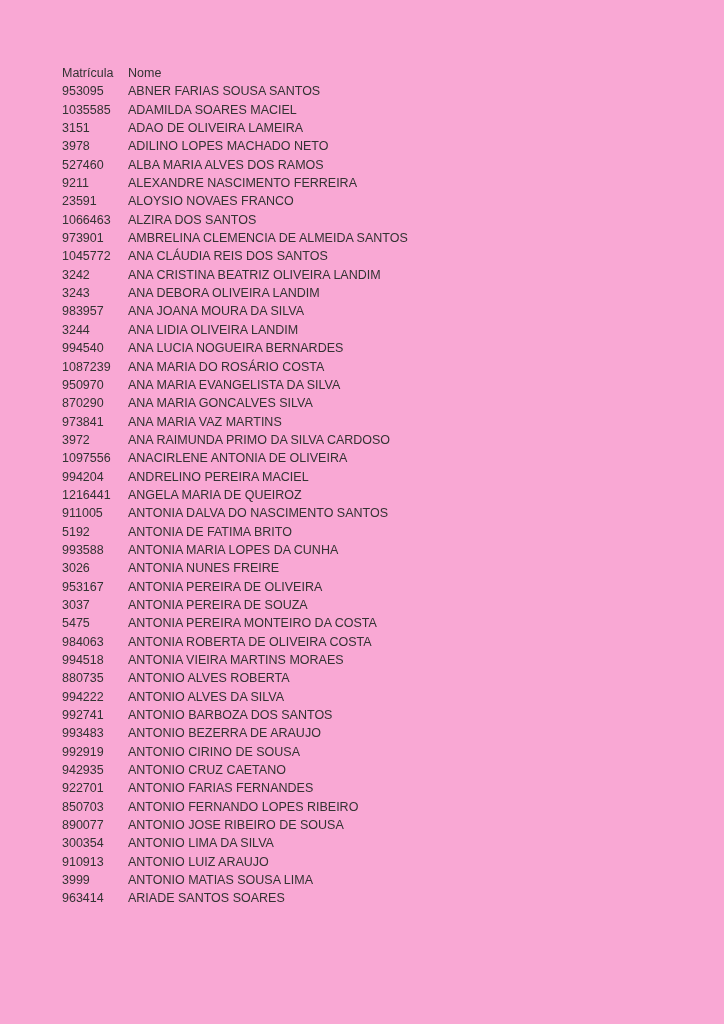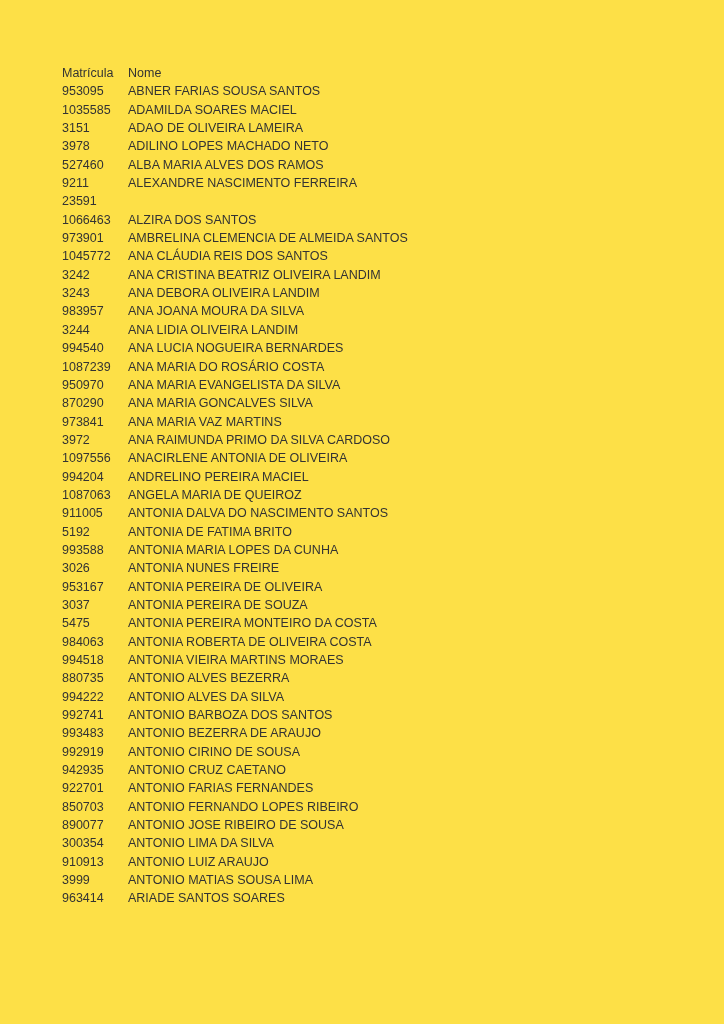--- a/index.html
+++ b/index.html
@@ -4,21 +4,21 @@
 <style>
   html, body {
     margin: 0;
     padding: 0;
     background: #ffffff;
   }
   .page {
     position: relative;
     width: 724px;
     height: 1024px;
-    background: #fde047;
+    background: #f9a8d4;
     overflow: hidden;
     font-family: "Liberation Sans", sans-serif;
   }
   .content {
     position: absolute;
     top: 64px;
     left: 62px;
     right: 20px;
   }
   .row {
@@ -70,20 +70,21 @@
         <div class="row">
           <span class="col-matricula">527460</span>
           <span class="col-nome">ALBA MARIA ALVES DOS RAMOS</span>
         </div>
         <div class="row">
           <span class="col-matricula">9211</span>
           <span class="col-nome">ALEXANDRE NASCIMENTO FERREIRA</span>
         </div>
         <div class="row">
           <span class="col-matricula">23591</span>
+          <span class="col-nome">ALOYSIO NOVAES FRANCO</span>
         </div>
         <div class="row">
           <span class="col-matricula">1066463</span>
           <span class="col-nome">ALZIRA DOS SANTOS</span>
         </div>
         <div class="row">
           <span class="col-matricula">973901</span>
           <span class="col-nome">AMBRELINA CLEMENCIA DE ALMEIDA SANTOS</span>
         </div>
         <div class="row">
@@ -132,21 +133,21 @@
         </div>
         <div class="row">
           <span class="col-matricula">1097556</span>
           <span class="col-nome">ANACIRLENE ANTONIA DE OLIVEIRA</span>
         </div>
         <div class="row">
           <span class="col-matricula">994204</span>
           <span class="col-nome">ANDRELINO PEREIRA MACIEL</span>
         </div>
         <div class="row">
-          <span class="col-matricula">1087063</span>
+          <span class="col-matricula">1216441</span>
           <span class="col-nome">ANGELA MARIA DE QUEIROZ</span>
         </div>
         <div class="row">
           <span class="col-matricula">911005</span>
           <span class="col-nome">ANTONIA DALVA DO NASCIMENTO SANTOS</span>
         </div>
         <div class="row">
           <span class="col-matricula">5192</span>
           <span class="col-nome">ANTONIA DE FATIMA BRITO</span>
         </div>
@@ -173,21 +174,21 @@
         <div class="row">
           <span class="col-matricula">984063</span>
           <span class="col-nome">ANTONIA ROBERTA DE OLIVEIRA COSTA</span>
         </div>
         <div class="row">
           <span class="col-matricula">994518</span>
           <span class="col-nome">ANTONIA VIEIRA MARTINS MORAES</span>
         </div>
         <div class="row">
           <span class="col-matricula">880735</span>
-          <span class="col-nome">ANTONIO ALVES BEZERRA</span>
+          <span class="col-nome">ANTONIO ALVES ROBERTA</span>
         </div>
         <div class="row">
           <span class="col-matricula">994222</span>
           <span class="col-nome">ANTONIO ALVES DA SILVA</span>
         </div>
         <div class="row">
           <span class="col-matricula">992741</span>
           <span class="col-nome">ANTONIO BARBOZA DOS SANTOS</span>
         </div>
         <div class="row">

